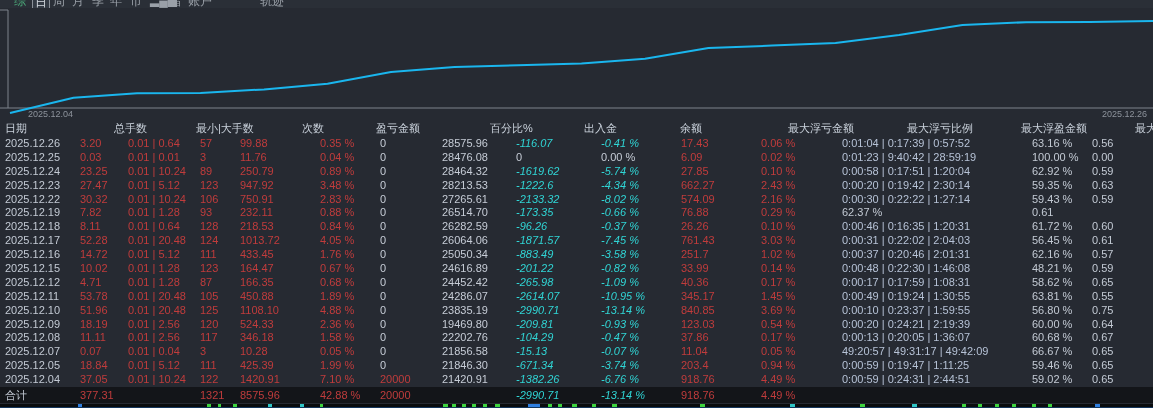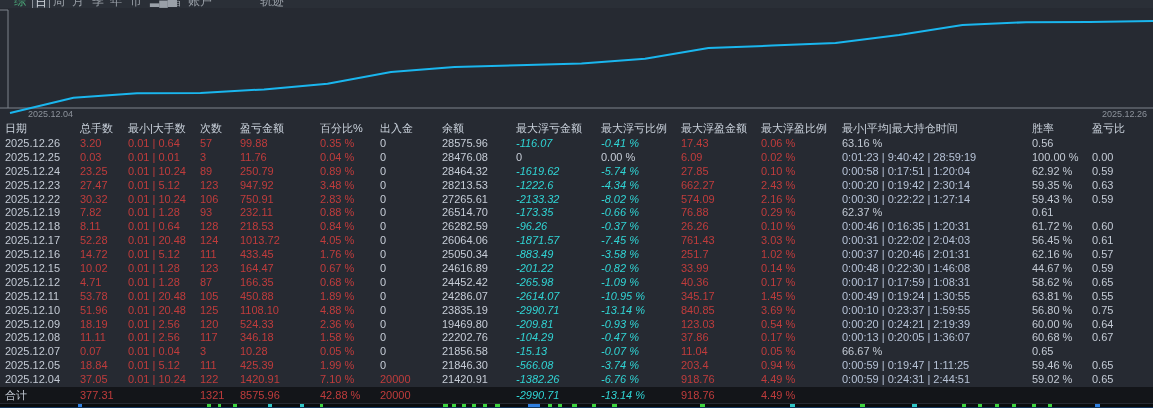--- a/index.html
+++ b/index.html
@@ -13,21 +13,21 @@
   
   .chart{position:absolute;left:0;top:8px;width:1153px;height:112px;}
   .chart svg{display:block;}
   .xlabel{position:absolute;top:101px;font-size:9px;color:#8d939c;}
   .xlabel.left{left:28px;}
   .xlabel.right{right:6px;}
   
   .table{position:absolute;left:0;top:120px;width:1153px;}
   .trow{display:grid;grid-template-columns:75px 48px 72px 40px 80px 60px 62px 74px 85px 80px 80px 81px 190px 60px 61px;
     padding-left:5px;height:13.9px;line-height:13.9px;font-size:11px;white-space:nowrap;}
-  .thead{height:17px;line-height:17px;color:#c9d1db;}
+  .thead{height:17px;line-height:17px;color:#c9d1db;gap:34px;}
   .trow span{overflow:hidden;}
   .c-gray{color:#c3cad4;}
   .c-white{color:#c6ccd6;}
   .c-red{color:#c03c3c;}
   .c-cyan{color:#30d5d5;font-style:italic;}
   .c-time{color:#b6c2d6;}
   .total{background:#131519;height:16px;line-height:16px;}
   
   .strip{position:absolute;left:0;top:404px;width:1153px;height:4px;background:#0a0c0e;}
   .strip .tick{position:absolute;top:0;height:3px;}
@@ -87,20 +87,21 @@
           <span class="c-red">0.01 | 0.64</span>
           <span class="c-red">57</span>
           <span class="c-red">99.88</span>
           <span class="c-red">0.35 %</span>
           <span class="c-white">0</span>
           <span class="c-white">28575.96</span>
           <span class="c-cyan">-116.07</span>
           <span class="c-cyan">-0.41 %</span>
           <span class="c-red">17.43</span>
           <span class="c-red">0.06 %</span>
+          <span class="c-time">0:01:04 | 0:17:39 | 0:57:52</span>
           <span class="c-gray">63.16 %</span>
           <span class="c-gray">0.56</span>
         </div>
         <div class="trow">
           <span class="c-gray">2025.12.25</span>
           <span class="c-red">0.03</span>
           <span class="c-red">0.01 | 0.01</span>
           <span class="c-red">3</span>
           <span class="c-red">11.76</span>
           <span class="c-red">0.04 %</span>
@@ -239,21 +240,21 @@
           <span class="c-red">123</span>
           <span class="c-red">164.47</span>
           <span class="c-red">0.67 %</span>
           <span class="c-white">0</span>
           <span class="c-white">24616.89</span>
           <span class="c-cyan">-201.22</span>
           <span class="c-cyan">-0.82 %</span>
           <span class="c-red">33.99</span>
           <span class="c-red">0.14 %</span>
           <span class="c-time">0:00:48 | 0:22:30 | 1:46:08</span>
-          <span class="c-gray">44.67 %</span>
+          <span class="c-gray">48.21 %</span>
           <span class="c-gray">0.59</span>
         </div>
         <div class="trow">
           <span class="c-gray">2025.12.12</span>
           <span class="c-red">4.71</span>
           <span class="c-red">0.01 | 1.28</span>
           <span class="c-red">87</span>
           <span class="c-red">166.35</span>
           <span class="c-red">0.68 %</span>
           <span class="c-white">0</span>
@@ -340,33 +341,34 @@
           <span class="c-red">0.01 | 0.04</span>
           <span class="c-red">3</span>
           <span class="c-red">10.28</span>
           <span class="c-red">0.05 %</span>
           <span class="c-white">0</span>
           <span class="c-white">21856.58</span>
           <span class="c-cyan">-15.13</span>
           <span class="c-cyan">-0.07 %</span>
           <span class="c-red">11.04</span>
           <span class="c-red">0.05 %</span>
+          <span class="c-time">49:20:57 | 49:31:17 | 49:42:09</span>
           <span class="c-gray">66.67 %</span>
           <span class="c-gray">0.65</span>
         </div>
         <div class="trow">
           <span class="c-gray">2025.12.05</span>
           <span class="c-red">18.84</span>
           <span class="c-red">0.01 | 5.12</span>
           <span class="c-red">111</span>
           <span class="c-red">425.39</span>
           <span class="c-red">1.99 %</span>
           <span class="c-white">0</span>
           <span class="c-white">21846.30</span>
-          <span class="c-cyan">-566.08</span>
+          <span class="c-cyan">-671.34</span>
           <span class="c-cyan">-3.74 %</span>
           <span class="c-red">203.4</span>
           <span class="c-red">0.94 %</span>
           <span class="c-time">0:00:59 | 0:19:47 | 1:11:25</span>
           <span class="c-gray">59.46 %</span>
           <span class="c-gray">0.65</span>
         </div>
         <div class="trow">
           <span class="c-gray">2025.12.04</span>
           <span class="c-red">37.05</span>

